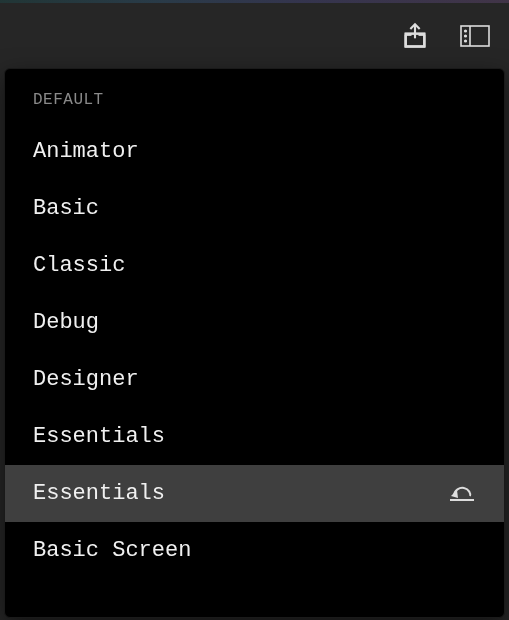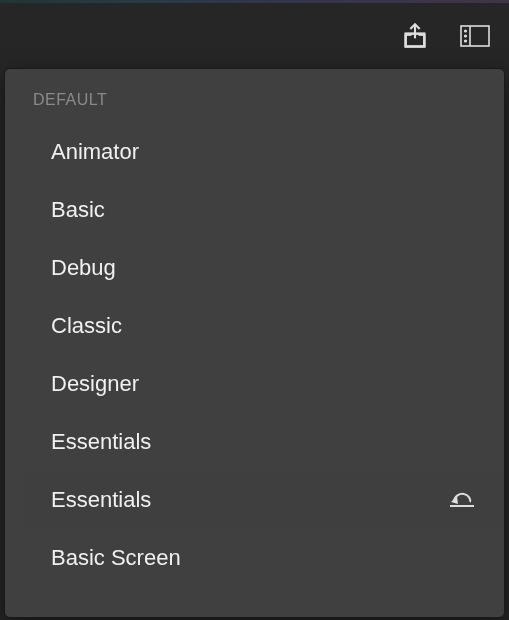--- a/index.html
+++ b/index.html
@@ -31,44 +31,44 @@
       width: 32px;
       height: 32px;
       display: flex;
       align-items: center;
       justify-content: center;
       cursor: pointer;
       color: #ddd;
     }
     .dropdown-panel {
       margin: 0 4px;
-      background: #404040;
+      background: #000000;
       border: 1px solid #1a1a1a;
       border-radius: 6px;
       box-shadow: 0 8px 24px rgba(0,0,0,0.5);
       overflow: hidden;
       height: 550px;
+      font-family: Liberation Mono, monospace;
     }
     .section-header {
       padding: 22px 28px 14px 28px;
       color: #8a8a8a;
       font-size: 16px;
       font-weight: 500;
       letter-spacing: 0.5px;
     }
     .menu-item {
       padding: 16px 28px;
       color: #f0f0f0;
       font-size: 22px;
       font-weight: 400;
       cursor: pointer;
       display: flex;
       align-items: center;
       justify-content: space-between;
-      margin-left: 18px;
     }
     .menu-item.hovered {
       background: #3f3f3f;
       text-align: center;
     }
     .reset-icon {
       color: #ddd;
       display: flex;
       align-items: center;
     }
@@ -104,24 +104,24 @@
 <div class="dropdown-panel">
   <div class="section-header">DEFAULT</div>
   <div id="menu-items">
       <div class="menu-item">
         <span>Animator</span>
       </div>
       <div class="menu-item">
         <span>Basic</span>
       </div>
       <div class="menu-item">
-        <span>Debug</span>
+        <span>Classic</span>
       </div>
       <div class="menu-item">
-        <span>Classic</span>
+        <span>Debug</span>
       </div>
       <div class="menu-item">
         <span>Designer</span>
       </div>
       <div class="menu-item">
         <span>Essentials</span>
       </div>
       <div class="menu-item hovered">
         <span>Essentials</span>
         <span class="reset-icon">

